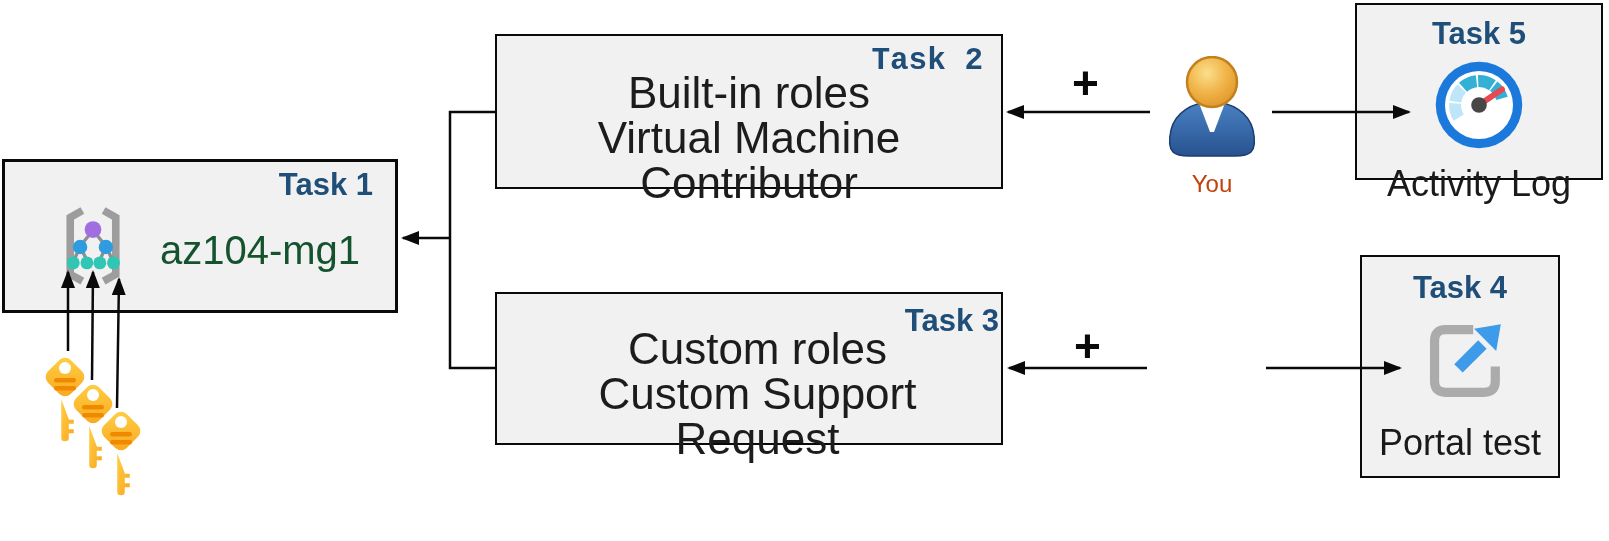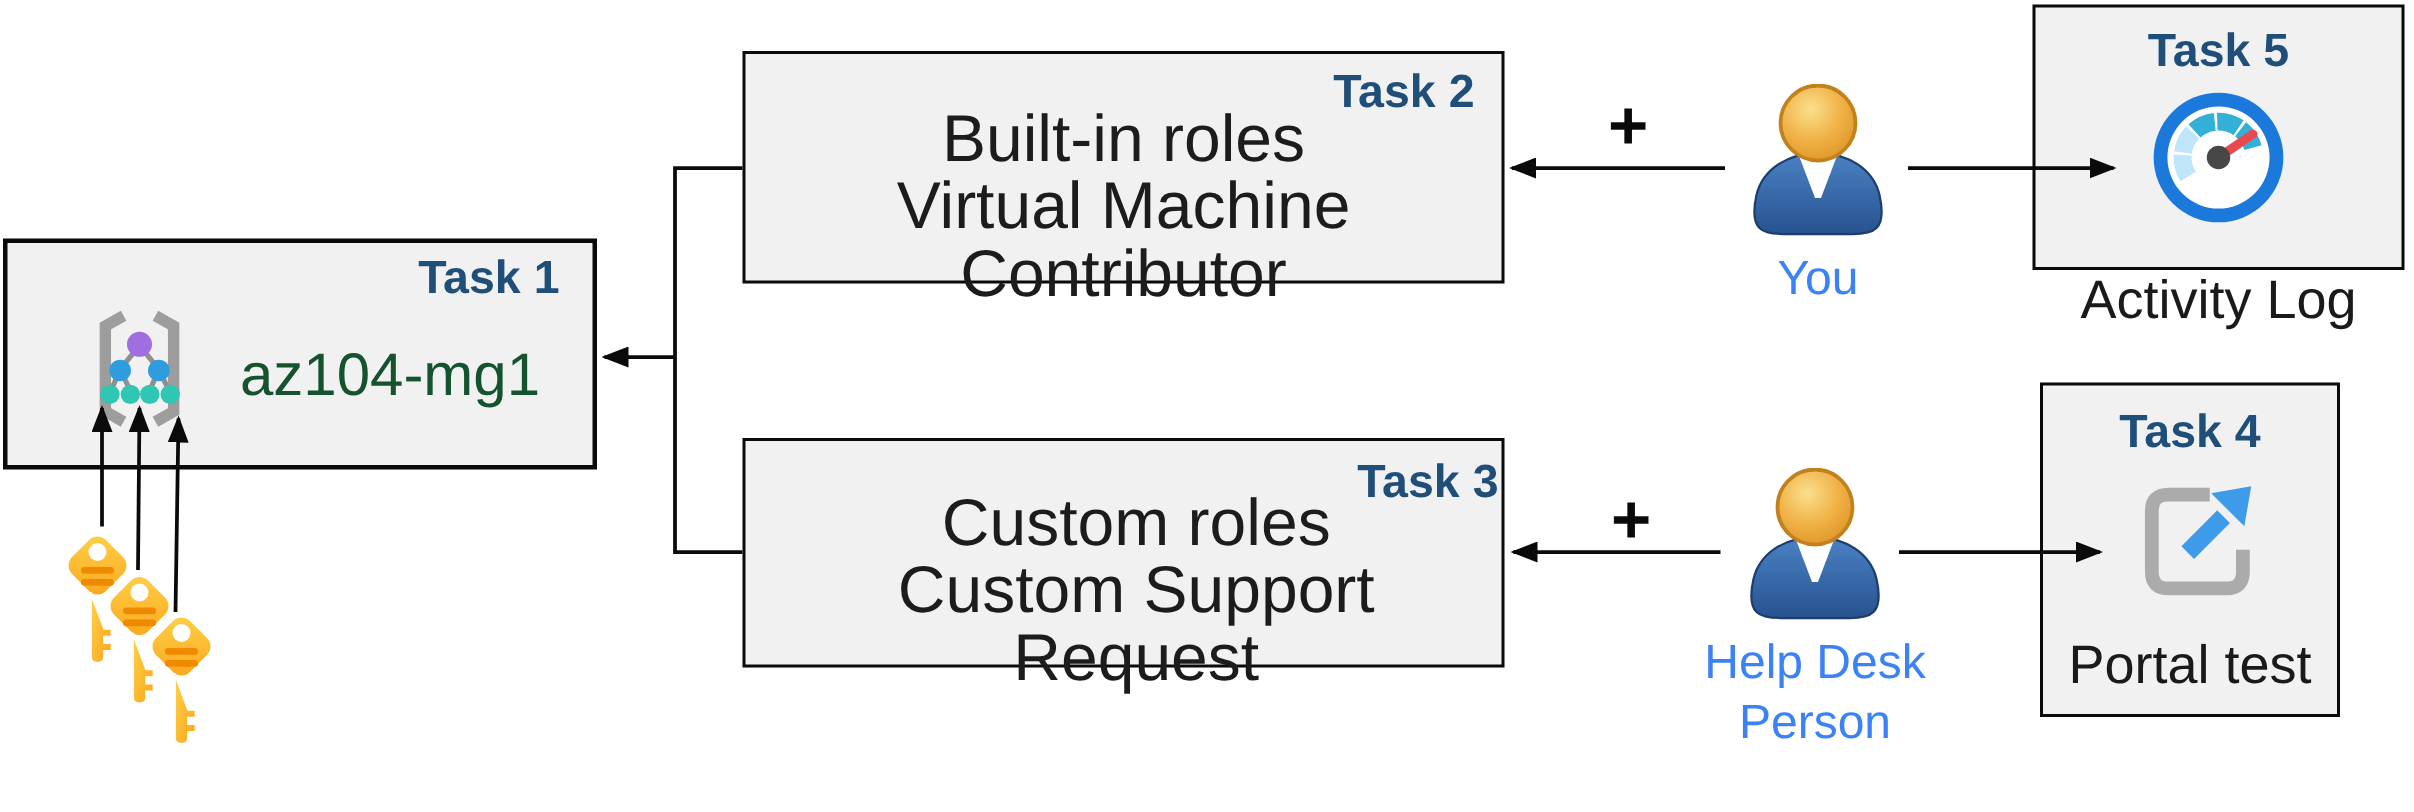--- a/index.html
+++ b/index.html
@@ -19,21 +19,21 @@
     font-size:44px;line-height:45px;color:#1c1c1c;
   }
   .mg-name{
     position:absolute;left:130px;width:250px;top:66px;text-align:center;
     font-size:40px;color:#14532d;
   }
   .caption{
     position:absolute;left:0;right:0;text-align:center;font-size:36px;color:#1a1a1a;
   }
   .person{position:absolute;text-align:center;}
-  .person-label{font-size:32px;line-height:40px;color:#3b82f6;text-align:center;}
+  .person-label{font-size:24px;line-height:40px;color:#c2410c;text-align:center;}
   .plus{
     position:absolute;font-size:46px;font-weight:700;color:#0a0a0a;line-height:46px;
   }
   .overlay{position:absolute;left:0;top:0;pointer-events:none;}
   .icon-abs{position:absolute;}
 </style>
 </head>
 <body>
 
 <div class="stage">
@@ -56,21 +56,21 @@
       <circle cx="67" cy="54" r="9.5" fill="#2F9CE0"></circle>
       <circle cx="24" cy="75" r="8.5" fill="#2FC6B4"></circle>
       <circle cx="42" cy="75" r="8.5" fill="#2FC6B4"></circle>
       <circle cx="59" cy="75" r="8.5" fill="#2FC6B4"></circle>
       <circle cx="77" cy="75" r="8.5" fill="#2FC6B4"></circle>
     </svg>
     <span class="mg-name">az104-mg1</span>
   </div>
 
   <div class="box" style="left:495px;top:34px;width:508px;height:155px;border-width:2.5px;">
-    <span class="task-label" style="right:18px;top:8px;">Task 2</span>
+    <span class="task-label" style="right:18px;top:8px;font-family:Liberation Mono, monospace;">Task 2</span>
     <div class="box-lines" style="top:34px;">
       <div>Built-in roles</div>
       <div>Virtual Machine Contributor</div>
     </div>
   </div>
 
   <div class="box" style="left:495px;top:292px;width:508px;height:153px;border-width:2.5px;">
     <span class="task-label" style="right:2px;top:10px;">Task 3</span>
     <div class="box-lines" style="top:32px;margin-left:17px;">
       <div>Custom roles</div>
@@ -86,21 +86,21 @@
       <g fill="none" stroke-width="13">
         <path d="M27.96,63.78 A26,26 0 0 1 24.06,48.19" stroke="#BFE6F8"></path>
         <path d="M24.25,46.38 A26,26 0 0 1 31.30,31.94" stroke="#BFE6F8"></path>
         <path d="M32.60,30.68 A26,26 0 0 1 47.28,24.14" stroke="#33B0D6"></path>
         <path d="M49.09,24.02 A26,26 0 0 1 64.54,28.45" stroke="#33B0D6"></path>
         <path d="M66.01,29.51 A26,26 0 0 1 74.99,42.83" stroke="#33B0D6"></path>
       </g>
       <line x1="50" y1="50" x2="75" y2="33" stroke="#E8484F" stroke-width="6.5" stroke-linecap="round"></line>
       <circle cx="50" cy="50" r="8.5" fill="#474747"></circle>
     </svg>
-    <span class="caption" style="top:174px;text-align:center;">Activity Log</span>
+    <span class="caption" style="top:158px;text-align:center;">Activity Log</span>
   </div>
 
   <div class="box" style="left:1360px;top:255px;width:200px;height:223px;border-width:2.5px;">
     <span class="task-label centered" style="top:14px;">Task 4</span>
     <svg class="icon-abs" style="left:56px;top:58px;" width="92" height="92" viewBox="0 0 100 100">
       <path d="M60,16 L30,16 Q18,16 18,28 L18,72 Q18,84 30,84 L72,84 Q84,84 84,72 L84,56" fill="none" stroke="#ABABAB" stroke-width="10"></path>
       <line x1="44" y1="58" x2="70" y2="32" stroke="#3E9BE9" stroke-width="13"></line>
       <polygon points="90,10 61,15 85,39" fill="#3E9BE9"></polygon>
     </svg>
     <span class="caption" style="top:165px;">Portal test</span>
@@ -126,29 +126,20 @@
 
   <div class="person" style="left:1158px;top:56px;width:108px;">
     <svg width="100" height="104" viewBox="0 0 100 104">
       <path d="M50,46 C30,46 13,57 9,74 C7,83 7,92 11,96 C14,99 20,100 27,100 L73,100 C80,100 86,99 89,96 C93,92 93,83 91,74 C87,57 70,46 50,46 Z" fill="url(#bluegrad)" stroke="#1C3D6E" stroke-width="1.5"></path>
       <path d="M37,47 L48,76 L52,76 L63,47 Q50,42 37,47 Z" fill="#ffffff"></path>
       <circle cx="50" cy="26" r="25" fill="url(#goldgrad)" stroke="#C2811C" stroke-width="2.5"></circle>
     </svg>
     <div class="person-label">You</div>
   </div>
 
-  <div class="person" style="left:1135px;top:312px;width:150px;">
-    <svg width="100" height="104" viewBox="0 0 100 104">
-      <path d="M50,46 C30,46 13,57 9,74 C7,83 7,92 11,96 C14,99 20,100 27,100 L73,100 C80,100 86,99 89,96 C93,92 93,83 91,74 C87,57 70,46 50,46 Z" fill="url(#bluegrad)" stroke="#1C3D6E" stroke-width="1.5"></path>
-      <path d="M37,47 L48,76 L52,76 L63,47 Q50,42 37,47 Z" fill="#ffffff"></path>
-      <circle cx="50" cy="26" r="25" fill="url(#goldgrad)" stroke="#C2811C" stroke-width="2.5"></circle>
-    </svg>
-    <div class="person-label">Help Desk</div>
-    <div class="person-label">Person</div>
-  </div>
 
   <div class="plus" style="left:1072px;top:60px;">+</div>
   <div class="plus" style="left:1074px;top:323px;">+</div>
 
   <svg class="overlay" width="1609" height="541" viewBox="0 0 1609 541">
     <defs>
       <marker id="ah" markerUnits="userSpaceOnUse" markerWidth="18" markerHeight="14" refX="16" refY="7" orient="auto">
         <path d="M0,0 L18,7 L0,14 Z" fill="#0a0a0a"></path>
       </marker>
       <g id="keyshape">

